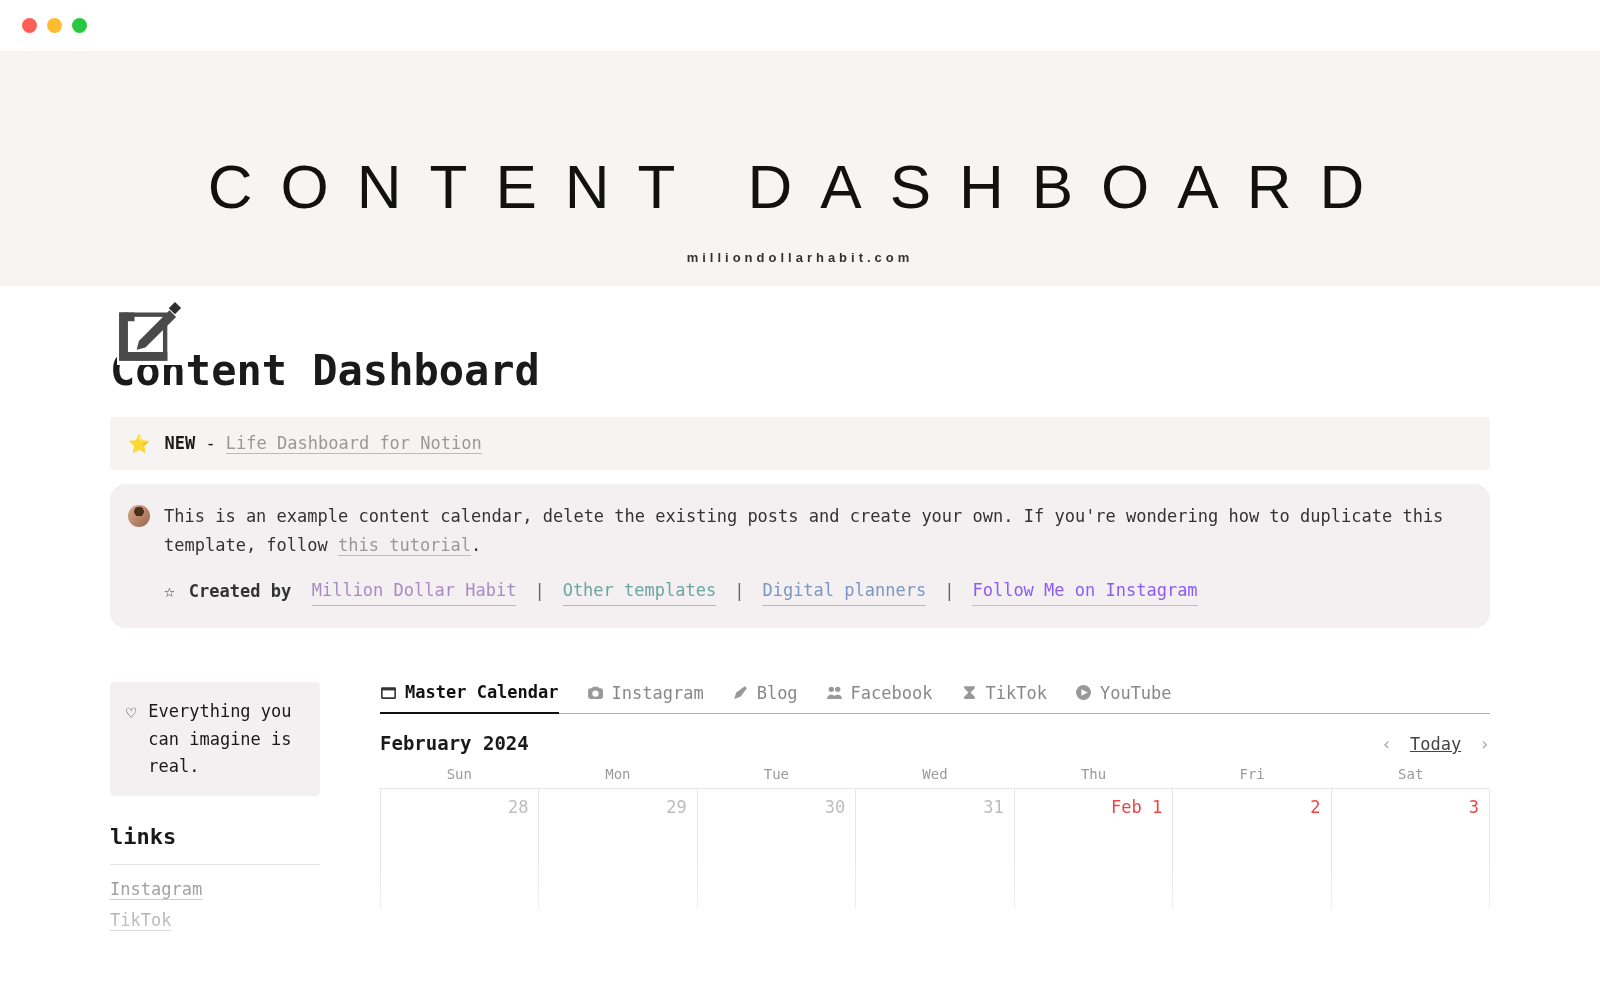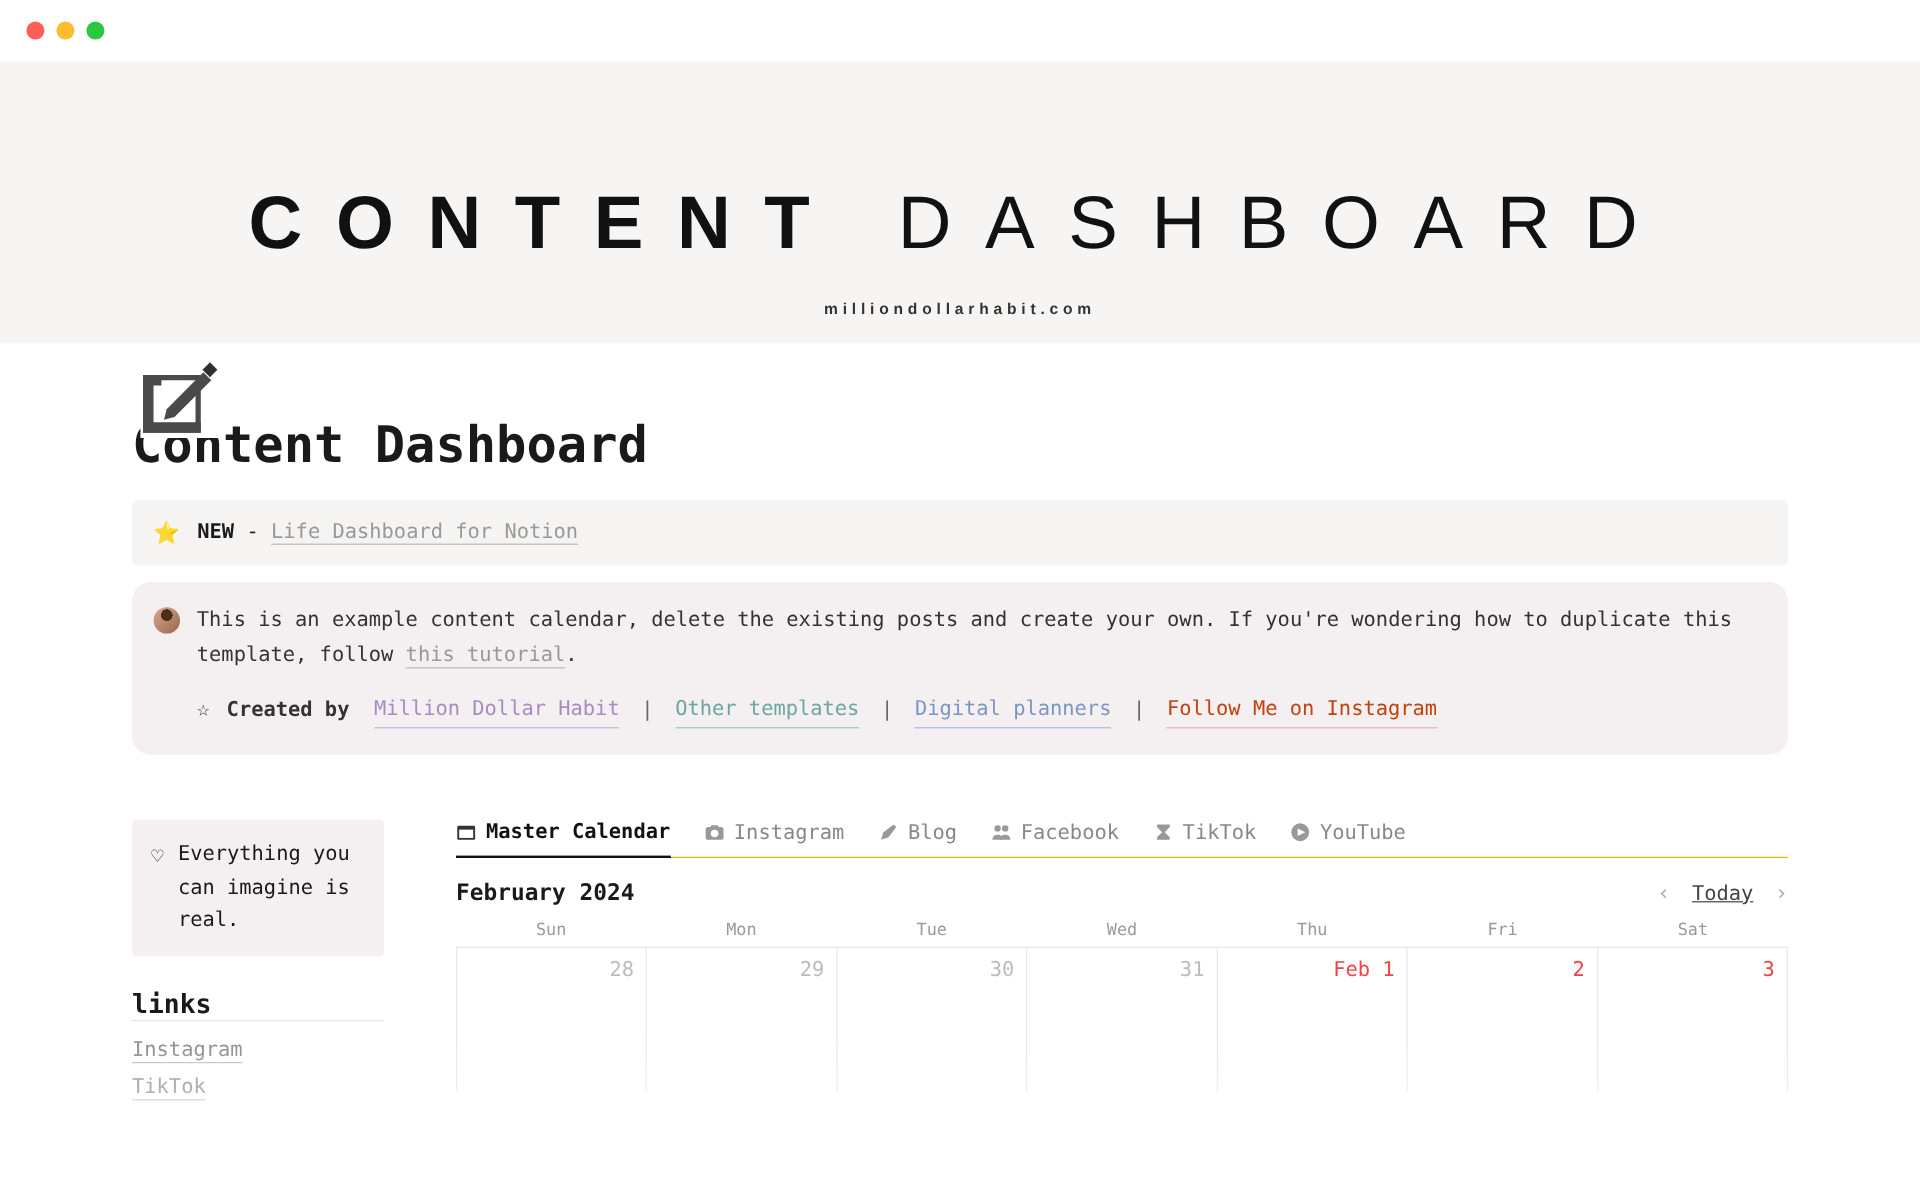--- a/index.html
+++ b/index.html
@@ -31,21 +31,21 @@
 }
 .cover-title {
   font-family: -apple-system, BlinkMacSystemFont, "Segoe UI", Helvetica, Arial, sans-serif;
   font-weight: 400;
   letter-spacing: 28px;
   font-size: 62px;
   padding-top: 100px;
   color: #111;
   white-space: nowrap;
 }
-.cover-title .bold { font-weight: 700; }
+.cover-title .bold { font-weight: 400; }
 .cover-sub {
   font-family: -apple-system, BlinkMacSystemFont, "Segoe UI", Helvetica, Arial, sans-serif;
   letter-spacing: 4px;
   font-size: 13px;
   font-weight: 700;
   margin-top: 28px;
   color: #333;
 }
 
 .page-icon {
@@ -109,21 +109,21 @@
   background: radial-gradient(circle at 50% 30%, #4a2f1a 0 25%, transparent 26%);
 }
 
 .callout-body { flex: 1; color: #333; }
 .credits { margin-top: 16px; display: flex; align-items: center; flex-wrap: wrap; gap: 0; font-size: 17px; }
 .credits .pipe { color: #666; margin: 0 18px; }
 .credits .star-outline { margin-right: 14px; font-size: 18px; color: #333; }
 .lnk-purple { color: #a98bc4; border-bottom: 1px solid #c4b0d4; }
 .lnk-teal { color: #6aa7a0; border-bottom: 1px solid #9cc2bd; }
 .lnk-blue { color: #7a97c2; border-bottom: 1px solid #a8b9d3; }
-.lnk-pink { color: #c2410c; border-bottom: 1px solid #d6b4be; }
+.lnk-pink { color: #8b5cf6; border-bottom: 1px solid #d6b4be; }
 a { text-decoration: none; }
 
 .two-col {
   display: flex;
   gap: 60px;
   margin-top: 54px;
 }
 
 .sidebar { width: 210px; flex-shrink: 0; }
 .quote-box {
@@ -134,21 +134,21 @@
   gap: 12px;
   font-size: 17px;
   line-height: 1.6;
 }
 .heart { font-size: 17px; color: #333; margin-top: 2px; }
 
 .links-heading {
   font-size: 22px;
   font-weight: 700;
   margin-top: 28px;
-  padding-bottom: 0;
+  padding-bottom: 15px;
   border-bottom: 1px solid #e3e3e3;
 }
 .link-list { margin-top: 14px; font-size: 17px; }
 .link-list a { display: block; color: #888; border-bottom: 1px solid #bbb; width: fit-content; margin-bottom: 10px; }
 
 .main { flex: 1; }
 
 .tabs {
   display: flex;
   gap: 28px;

